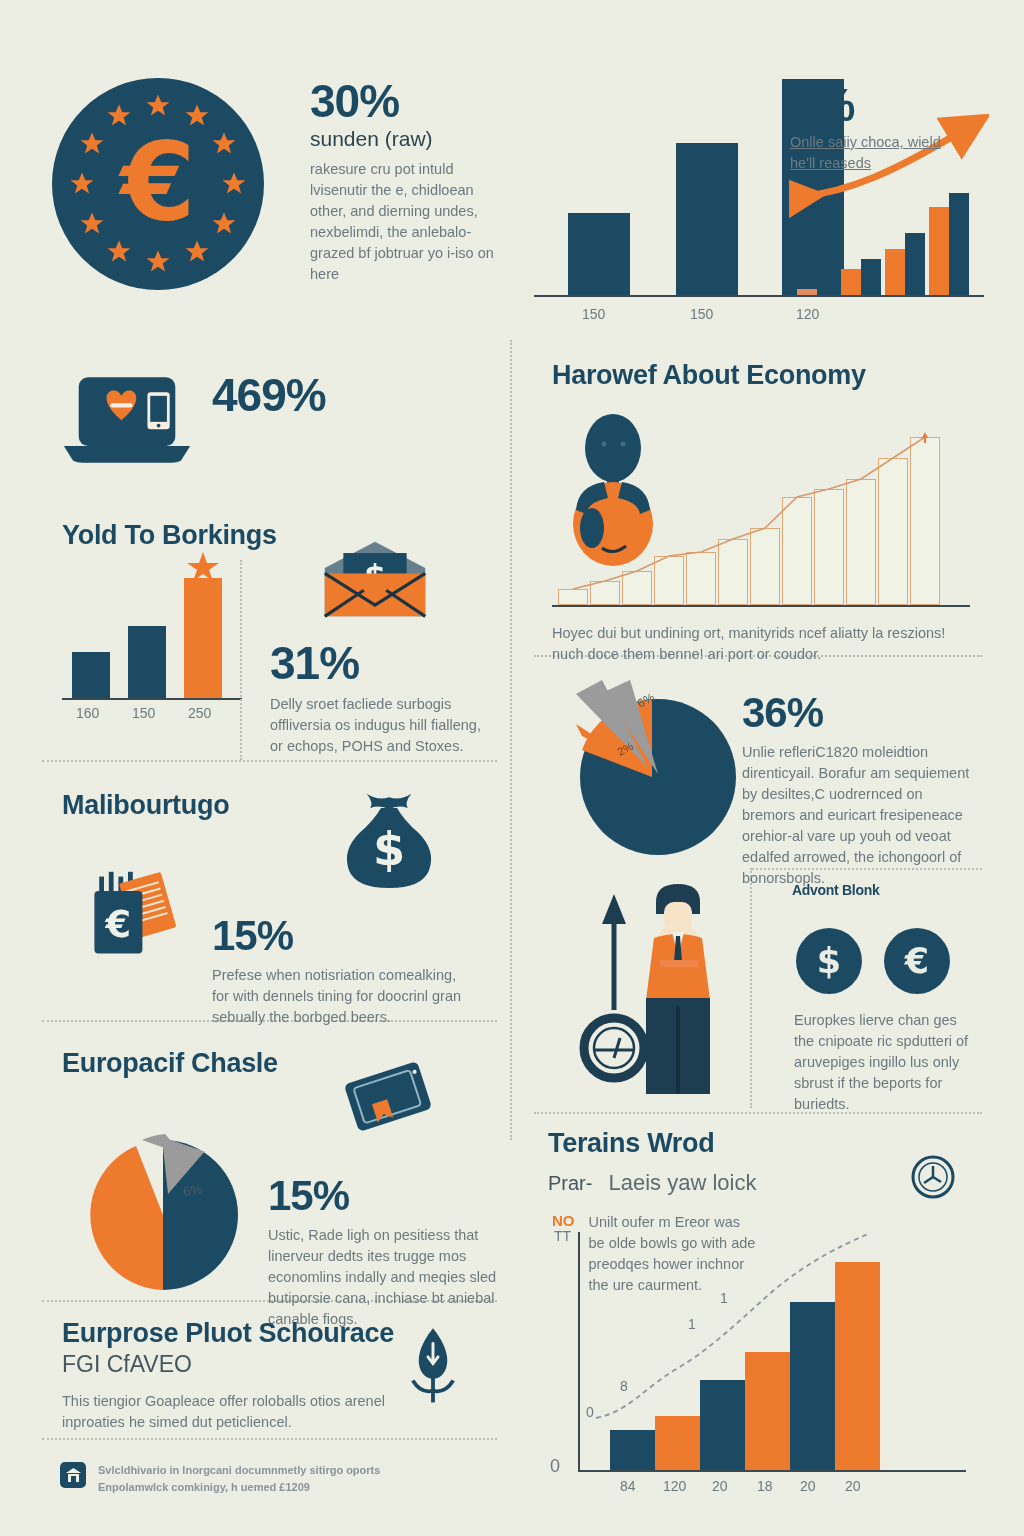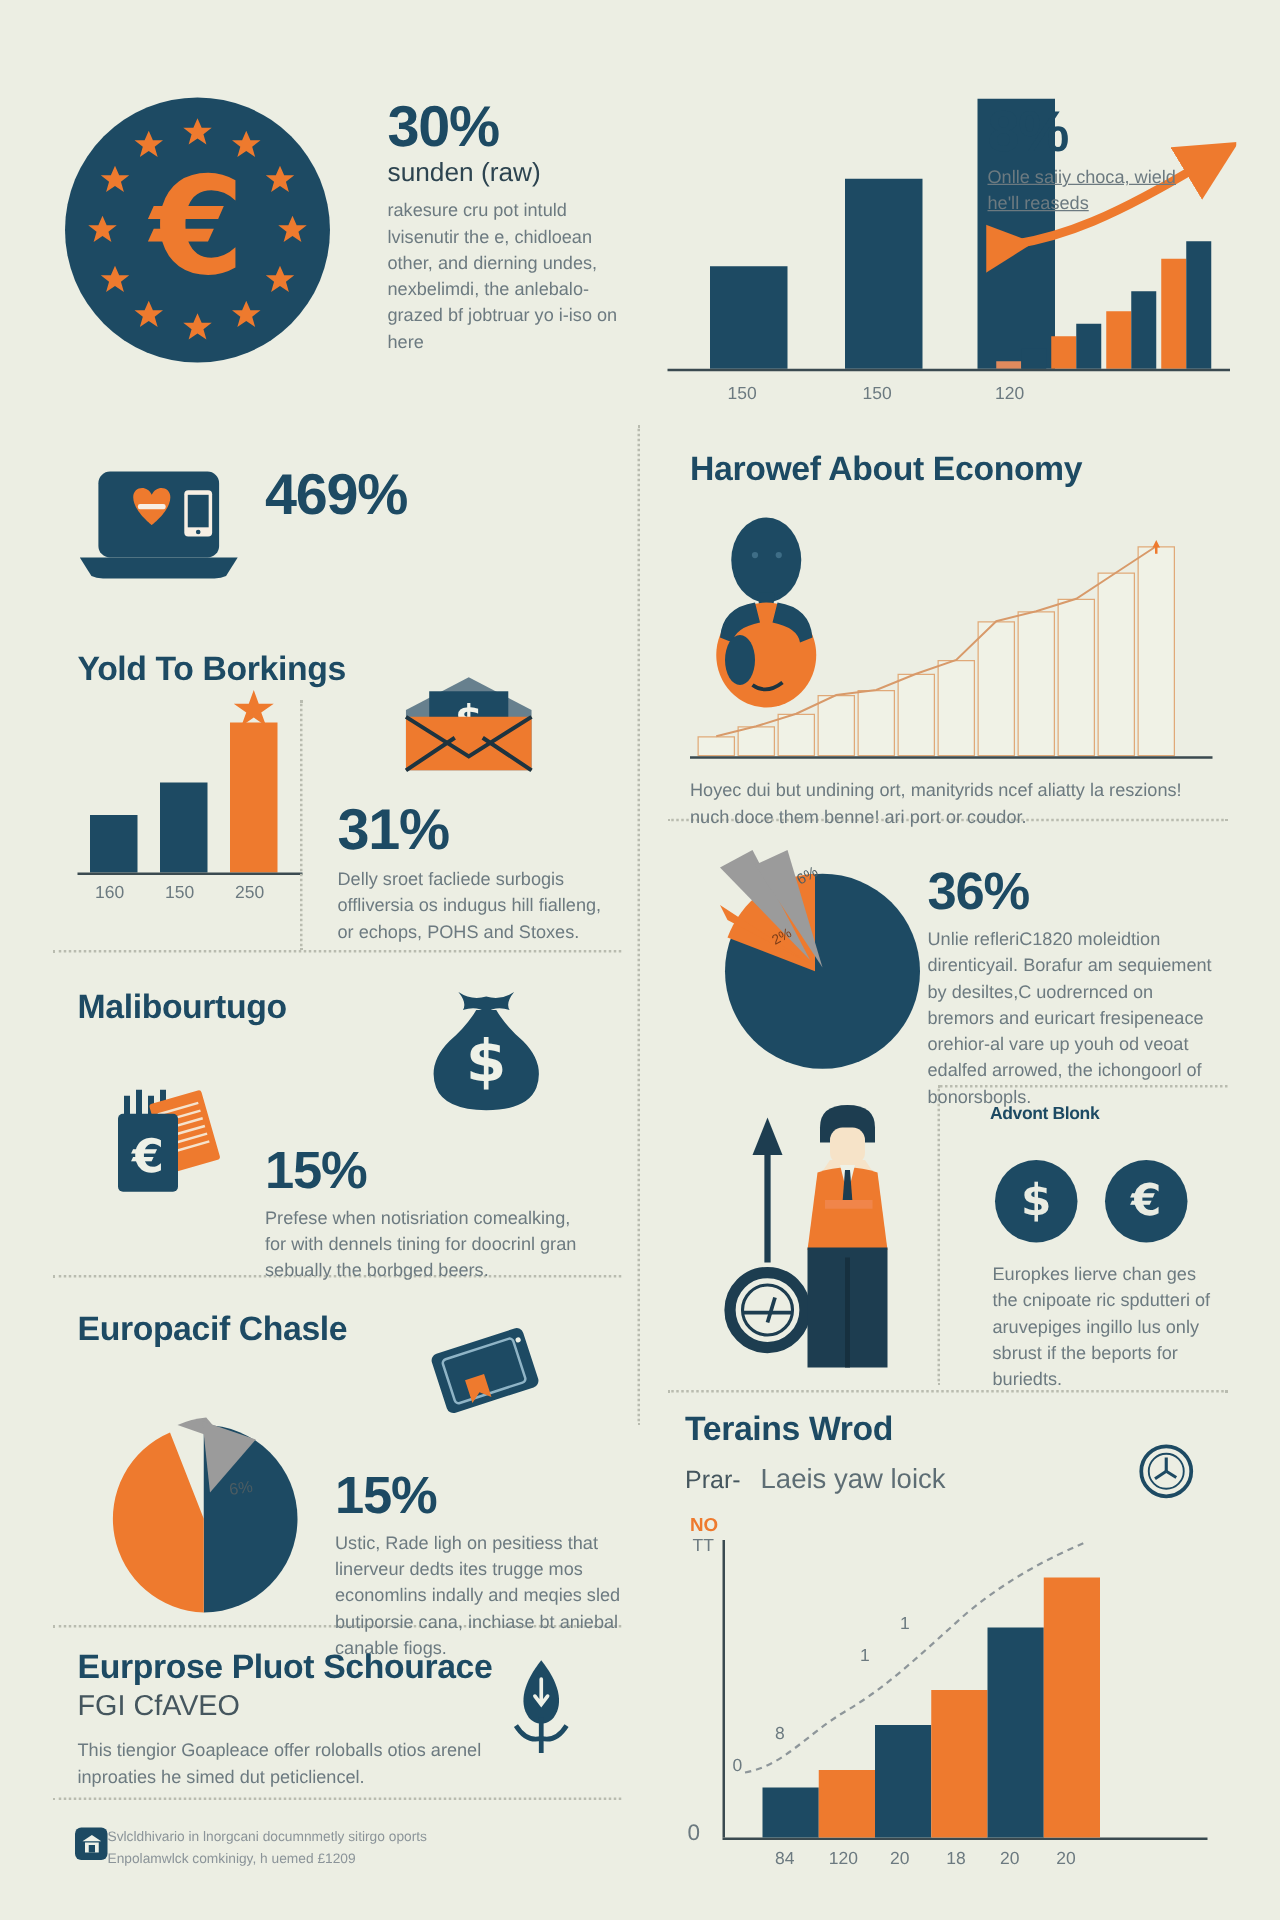--- a/index.html
+++ b/index.html
@@ -325,21 +325,21 @@
 
   <div class="blk" style="left:406px; top:1324px;">
     <svg class="leaf" width="64" height="100" viewBox="0 0 64 100">
       <path d="M32 4 C48 24, 54 44, 44 58 C38 66, 26 66, 20 58 C10 44, 16 24, 32 4 Z" fill="#1d4a63"></path>
       <path d="M32 22 L32 44 M26 38 L32 46 L38 38" stroke="#eef1e7" stroke-width="3.5" fill="none" stroke-linecap="round"></path>
       <path d="M32 58 L32 92" stroke="#1d4a63" stroke-width="4.5" fill="none"></path>
       <path d="M8 66 Q18 82, 32 78 M56 66 Q46 82, 32 78" stroke="#1d4a63" stroke-width="4.5" fill="none"></path>
     </svg>
   </div>
 
-  <div class="blk" style="left:60px; top:1462px; display:flex; align-items:flex-start;">
+  <div class="blk" style="left:60px; top:1462px; display:flex; gap:12px; align-items:flex-start;font-weight:bold;">
     <div class="footer-badge">
       <svg width="17" height="17" viewBox="0 0 17 17">
         <path d="M8.5 1 L16 6 L1 6 Z" fill="#eef1e7"></path>
         <rect x="3" y="7" width="11" height="8" fill="#eef1e7"></rect>
         <rect x="6" y="9" width="5" height="6" fill="#1d4a63"></rect>
       </svg>
     </div>
     <div>
       <div class="footer-text">Svlcldhivario in lnorgcani documnmetly sitirgo oports</div>
       <div class="footer-text">Enpolamwlck comkinigy, h uemed £1209</div>
@@ -442,20 +442,21 @@
   </div>
   <div class="blk body" style="left:794px; top:1010px; width:186px; margin-top:0;">Europkes lierve chan ges the cnipoate ric spdutteri of aruvepiges ingillo lus only sbrust if the beports for buriedts.</div>
 
   <div class="blk sect-title" style="left:548px; top:1128px;">Terains Wrod</div>
   <div class="blk" style="left:548px; top:1170px; display:flex; gap:16px; align-items:baseline;">
     <div style="font-size:20px;color:#45565e;filter:blur(0.4px);">Prar-</div>
     <div style="font-size:22px;color:#5d6d74;filter:blur(0.5px);">Laeis yaw loick</div>
   </div>
   <div class="blk" style="left:552px; top:1212px; display:flex; gap:14px;">
     <div style="font-size:15px;color:#ee7a2e;font-weight:700;filter:blur(0.4px);">NO</div>
+    <div class="body" style="margin-top:0;width:170px;">Unilt oufer m Ereor was be olde bowls go with ade preodqes hower inchnor the ure caurment.</div>
   </div>
 
   <div class="blk" style="left:578px; top:1220px; width:390px; height:270px;">
     <div class="axisv" style="left:0; top:12px; height:238px;"></div>
     <div class="axis" style="left:0; top:250px; width:388px;"></div>
     <div class="tick" style="position:absolute;left:-24px;top:8px;">TT</div>
     <div class="tick" style="position:absolute;left:-28px;top:236px;font-size:18px;">0</div>
 
     <div class="bars" style="position:absolute;left:0;top:0;width:388px;height:250px;">
       <div class="bar" style="left:32px;  width:45px; height:40px;  background:#1d4a63;"></div>

